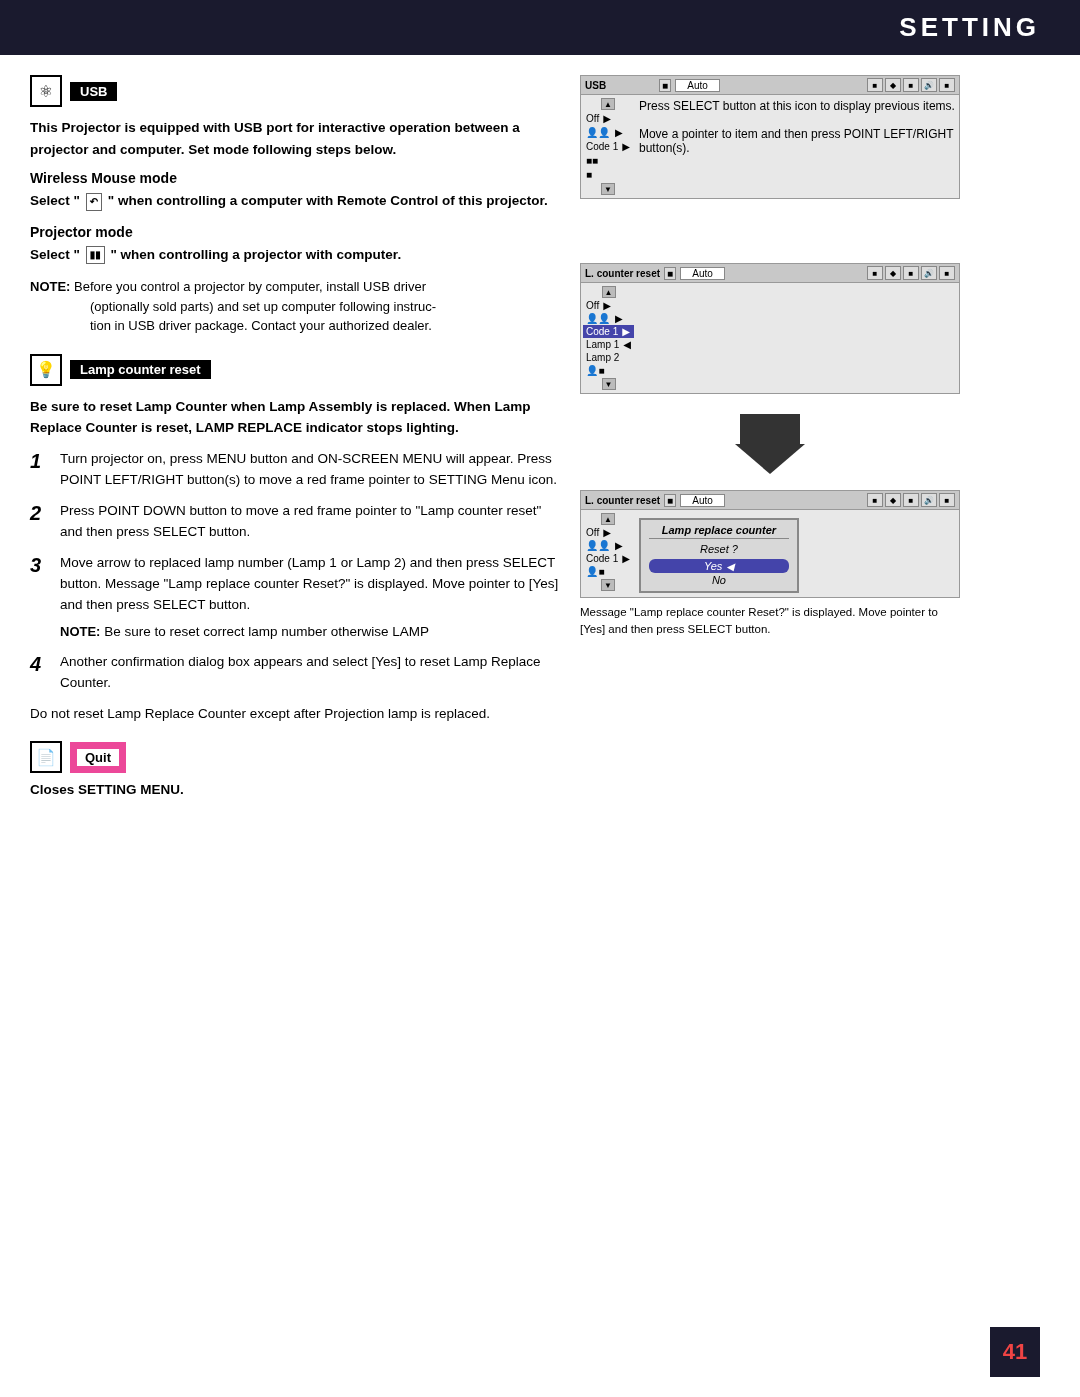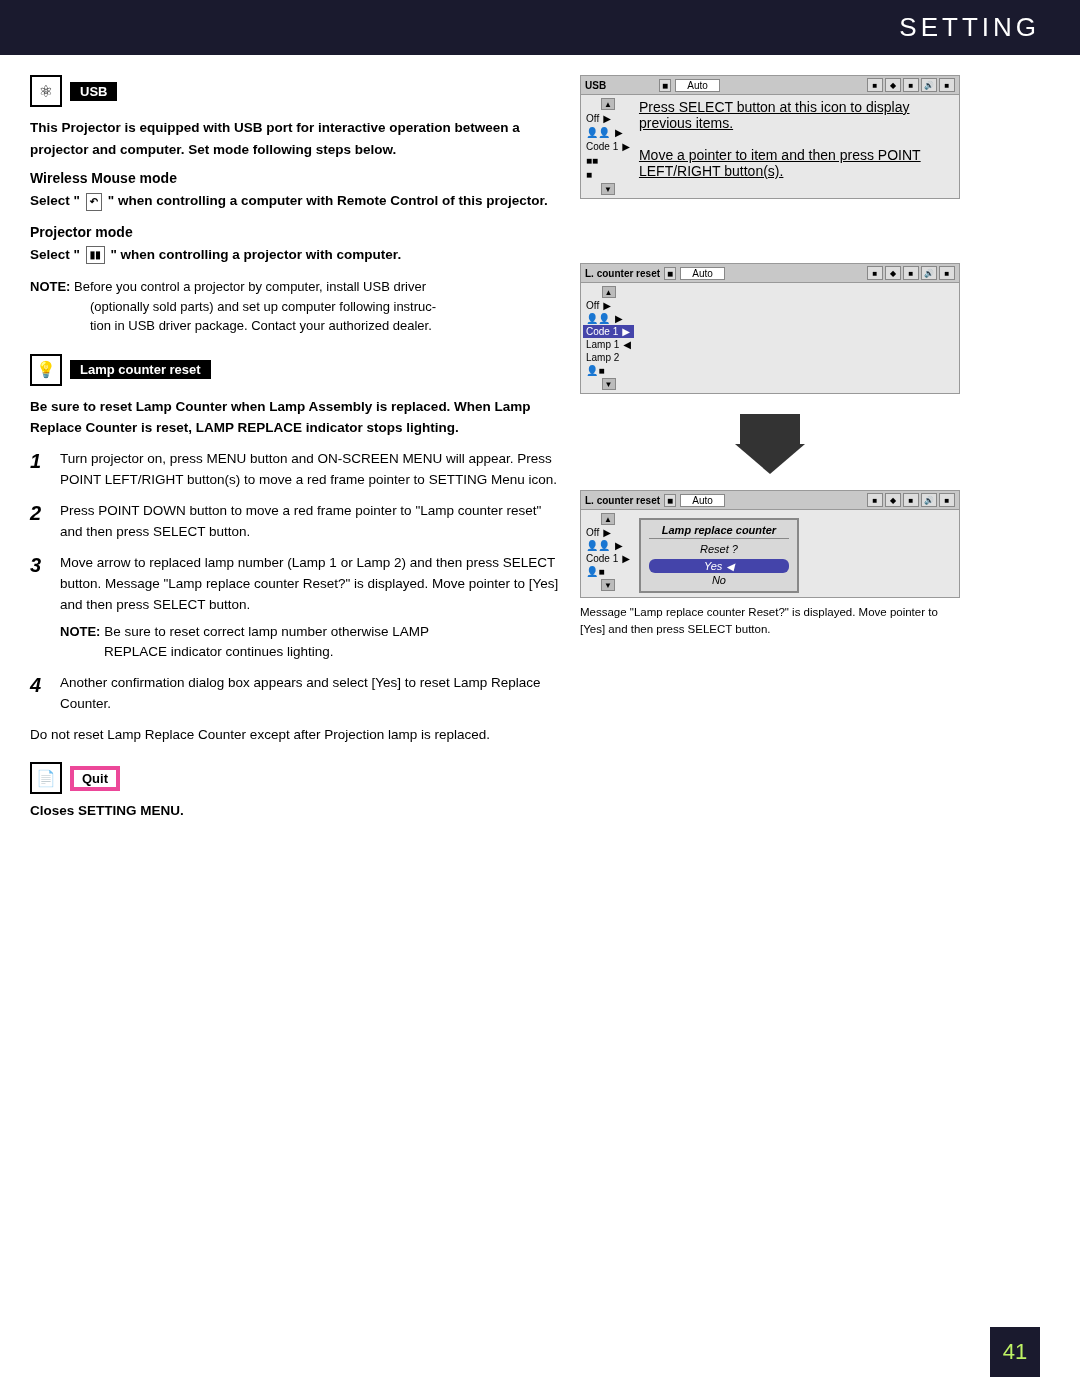--- a/index.html
+++ b/index.html
@@ -13,21 +13,21 @@
       position: relative;
     }
 
     
     .page-header {
       background: #1a1a2e;
       color: #fff;
       text-align: right;
       padding: 12px 40px 12px 2px;
       font-size: 26px;
-      font-weight: normal;
+      font-weight: bold;
       letter-spacing: 4px;
     }
 
     
     .main-content {
       display: flex;
       padding: 20px 30px;
       gap: 20px;
     }
 
@@ -123,41 +123,41 @@
       line-height: 1.55;
     }
 
     
     .quit-section {
       margin-top: 16px;
     }
 
     .quit-label {
       background: #fff;
-      border: 4px solid #ec4899;
+      border: 7px solid #ec4899;
       padding: 1px 8px;
       font-size: 13px;
       font-weight: bold;
     }
 
     .quit-icon-box {
       display: flex;
       align-items: center;
       gap: 8px;
       margin-bottom: 6px;
     }
 
     
     .page-number {
       position: absolute;
       bottom: 20px;
       right: 40px;
       font-size: 22px;
-      font-weight: normal;
-      color: #bef264;
+      font-weight: bold;
+      color: #ef4444;
       background: #1a1a2e;
       width: 50px;
       height: 50px;
       display: flex;
       align-items: center;
       justify-content: center;
     }
 
     
     .ui-panel {
@@ -387,21 +387,20 @@
         <div class="step-text">Press POINT DOWN button to move a red frame pointer to "Lamp counter reset" and then press SELECT button.</div>
       </div>
 
       <div class="step">
         <div class="step-num">3</div>
         <div class="step-text">
           Move arrow to replaced lamp number (Lamp 1 or Lamp 2) and then press SELECT button.  Message "Lamp replace counter Reset?" is displayed. Move pointer to [Yes] and then press SELECT button.
           <div style="margin-top:6px;">
             <span class="note-label">NOTE:</span>
             <span> Be sure to reset correct lamp number otherwise LAMP</span>
-            <div style="margin-left:44px;">REPLACE indicator continues lighting.</div>
           </div>
         </div>
       </div>
 
       <div class="step">
         <div class="step-num">4</div>
         <div class="step-text">Another confirmation dialog box appears and select [Yes] to reset Lamp Replace Counter.</div>
       </div>
 
       <div style="font-size:13.5px; line-height:1.55; margin-top:8px;">Do not reset Lamp Replace Counter except after Projection lamp is replaced.</div>
@@ -453,21 +452,21 @@
               </div>
               <div class="menu-item-row">
                 <span>■■</span>
               </div>
               <div class="menu-item-row">
                 <span>■</span>
               </div>
             </div>
             <div class="arrow-btn">▼</div>
           </div>
-          <div style="flex:1; padding:4px; font-size:14px;text-decoration:underline;">
+          <div style="flex:1; padding:4px; font-size:12px;">
             <div>Press SELECT button at this icon to display previous items.</div>
             <br>
             <div>Move a pointer to item and then press POINT LEFT/RIGHT button(s).</div>
           </div>
         </div>
       </div>
     </div>
 
     <div style="height: 40px;"></div>
 

